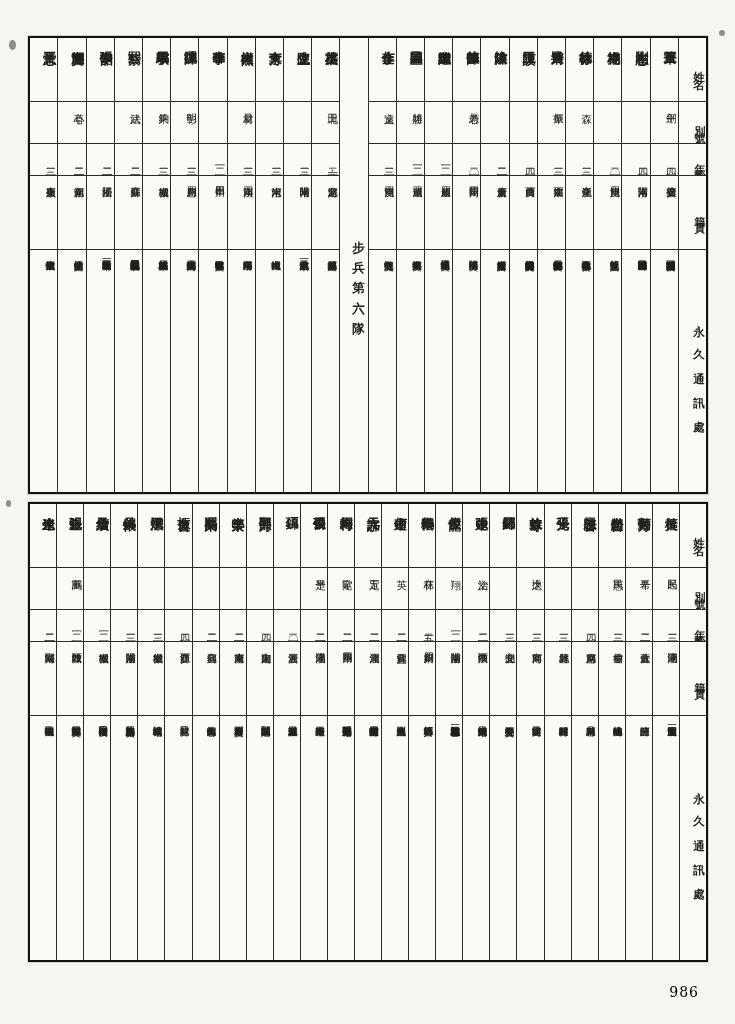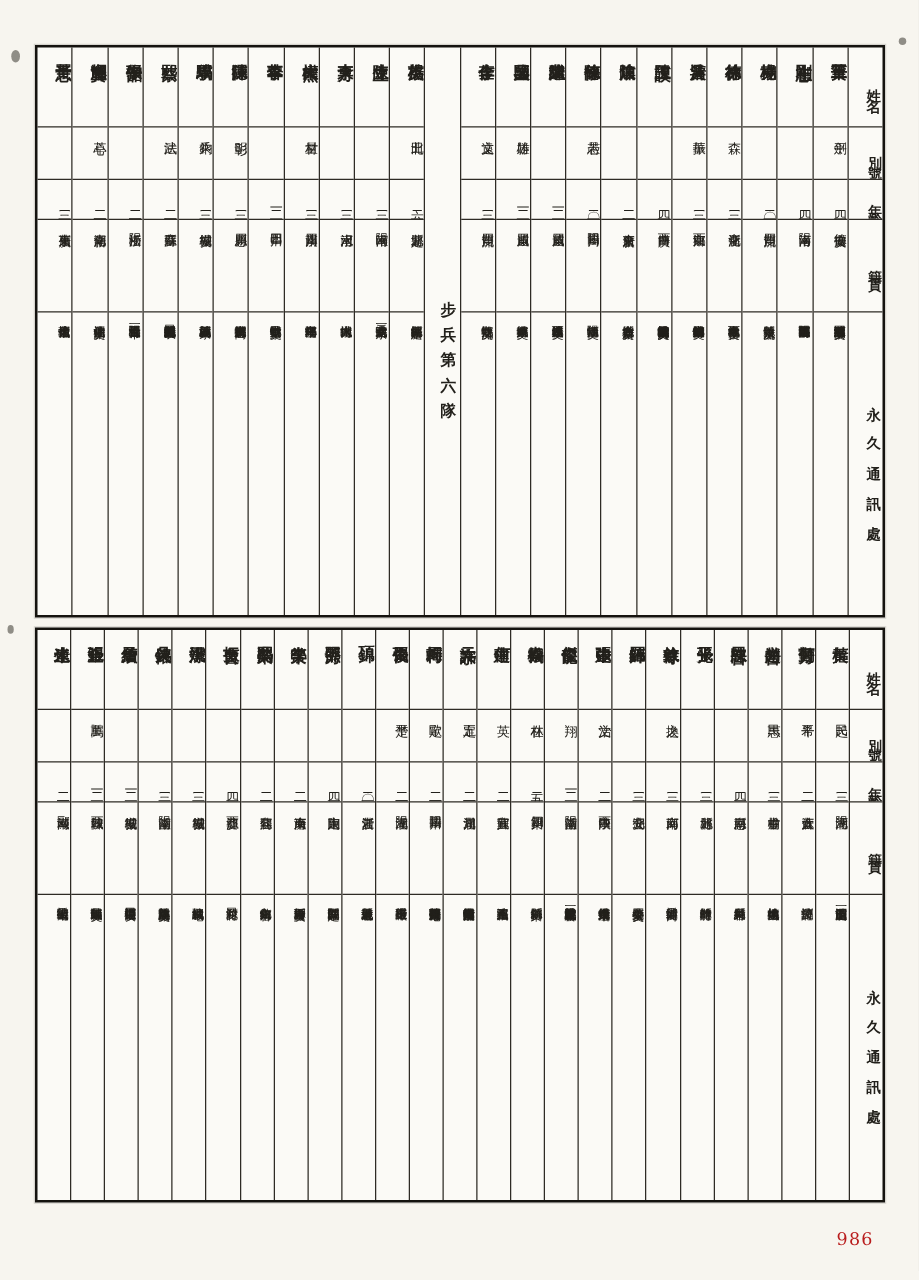--- a/index.html
+++ b/index.html
@@ -59,21 +59,21 @@
   .divider-col { justify-content:flex-start; }
   .divider-col .cell-divider {
     height:100%; border-bottom:none;
     font-size:12.5px; font-weight:bold;
     letter-spacing:1.6em; text-align:center;
     padding-top:34px;
   }
 
   .page-number {
     position:absolute; right:36px; bottom:24px;
-    font-size:14px; letter-spacing:1px; color:#b91c1c;
+    font-size:14px; letter-spacing:1px; color:#000000;
     font-family:"DejaVu Serif",serif;
   }
 </style>
 </head>
 <body>
 
 <div class="page">
 
   <span class="scan-mark mark-a"></span>
   <span class="scan-mark mark-b"></span>

